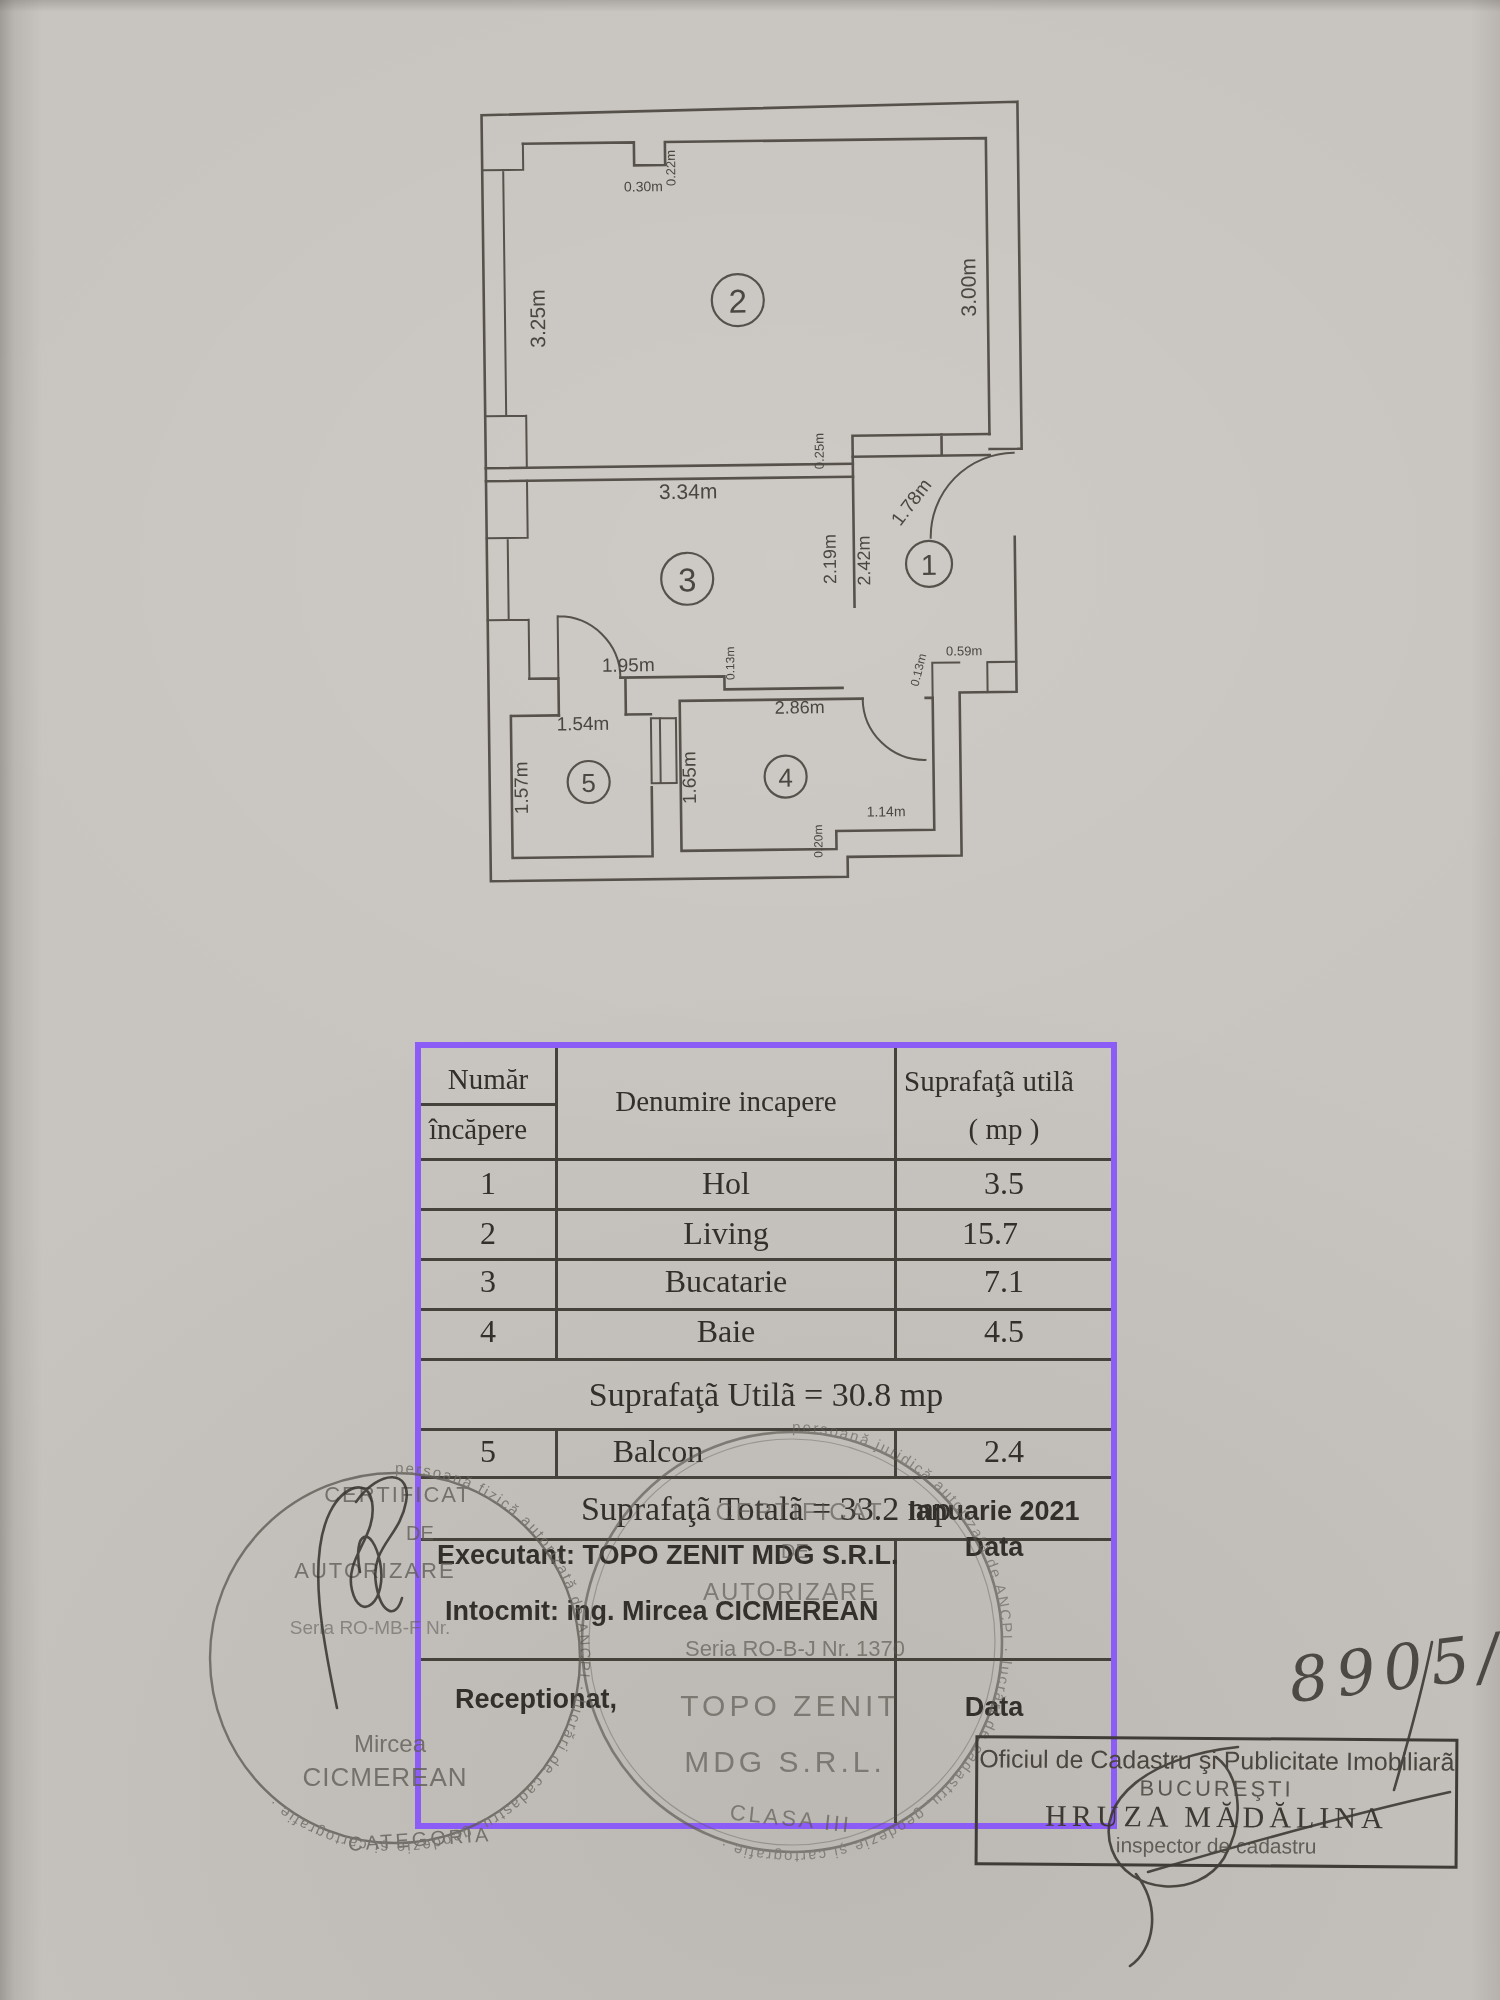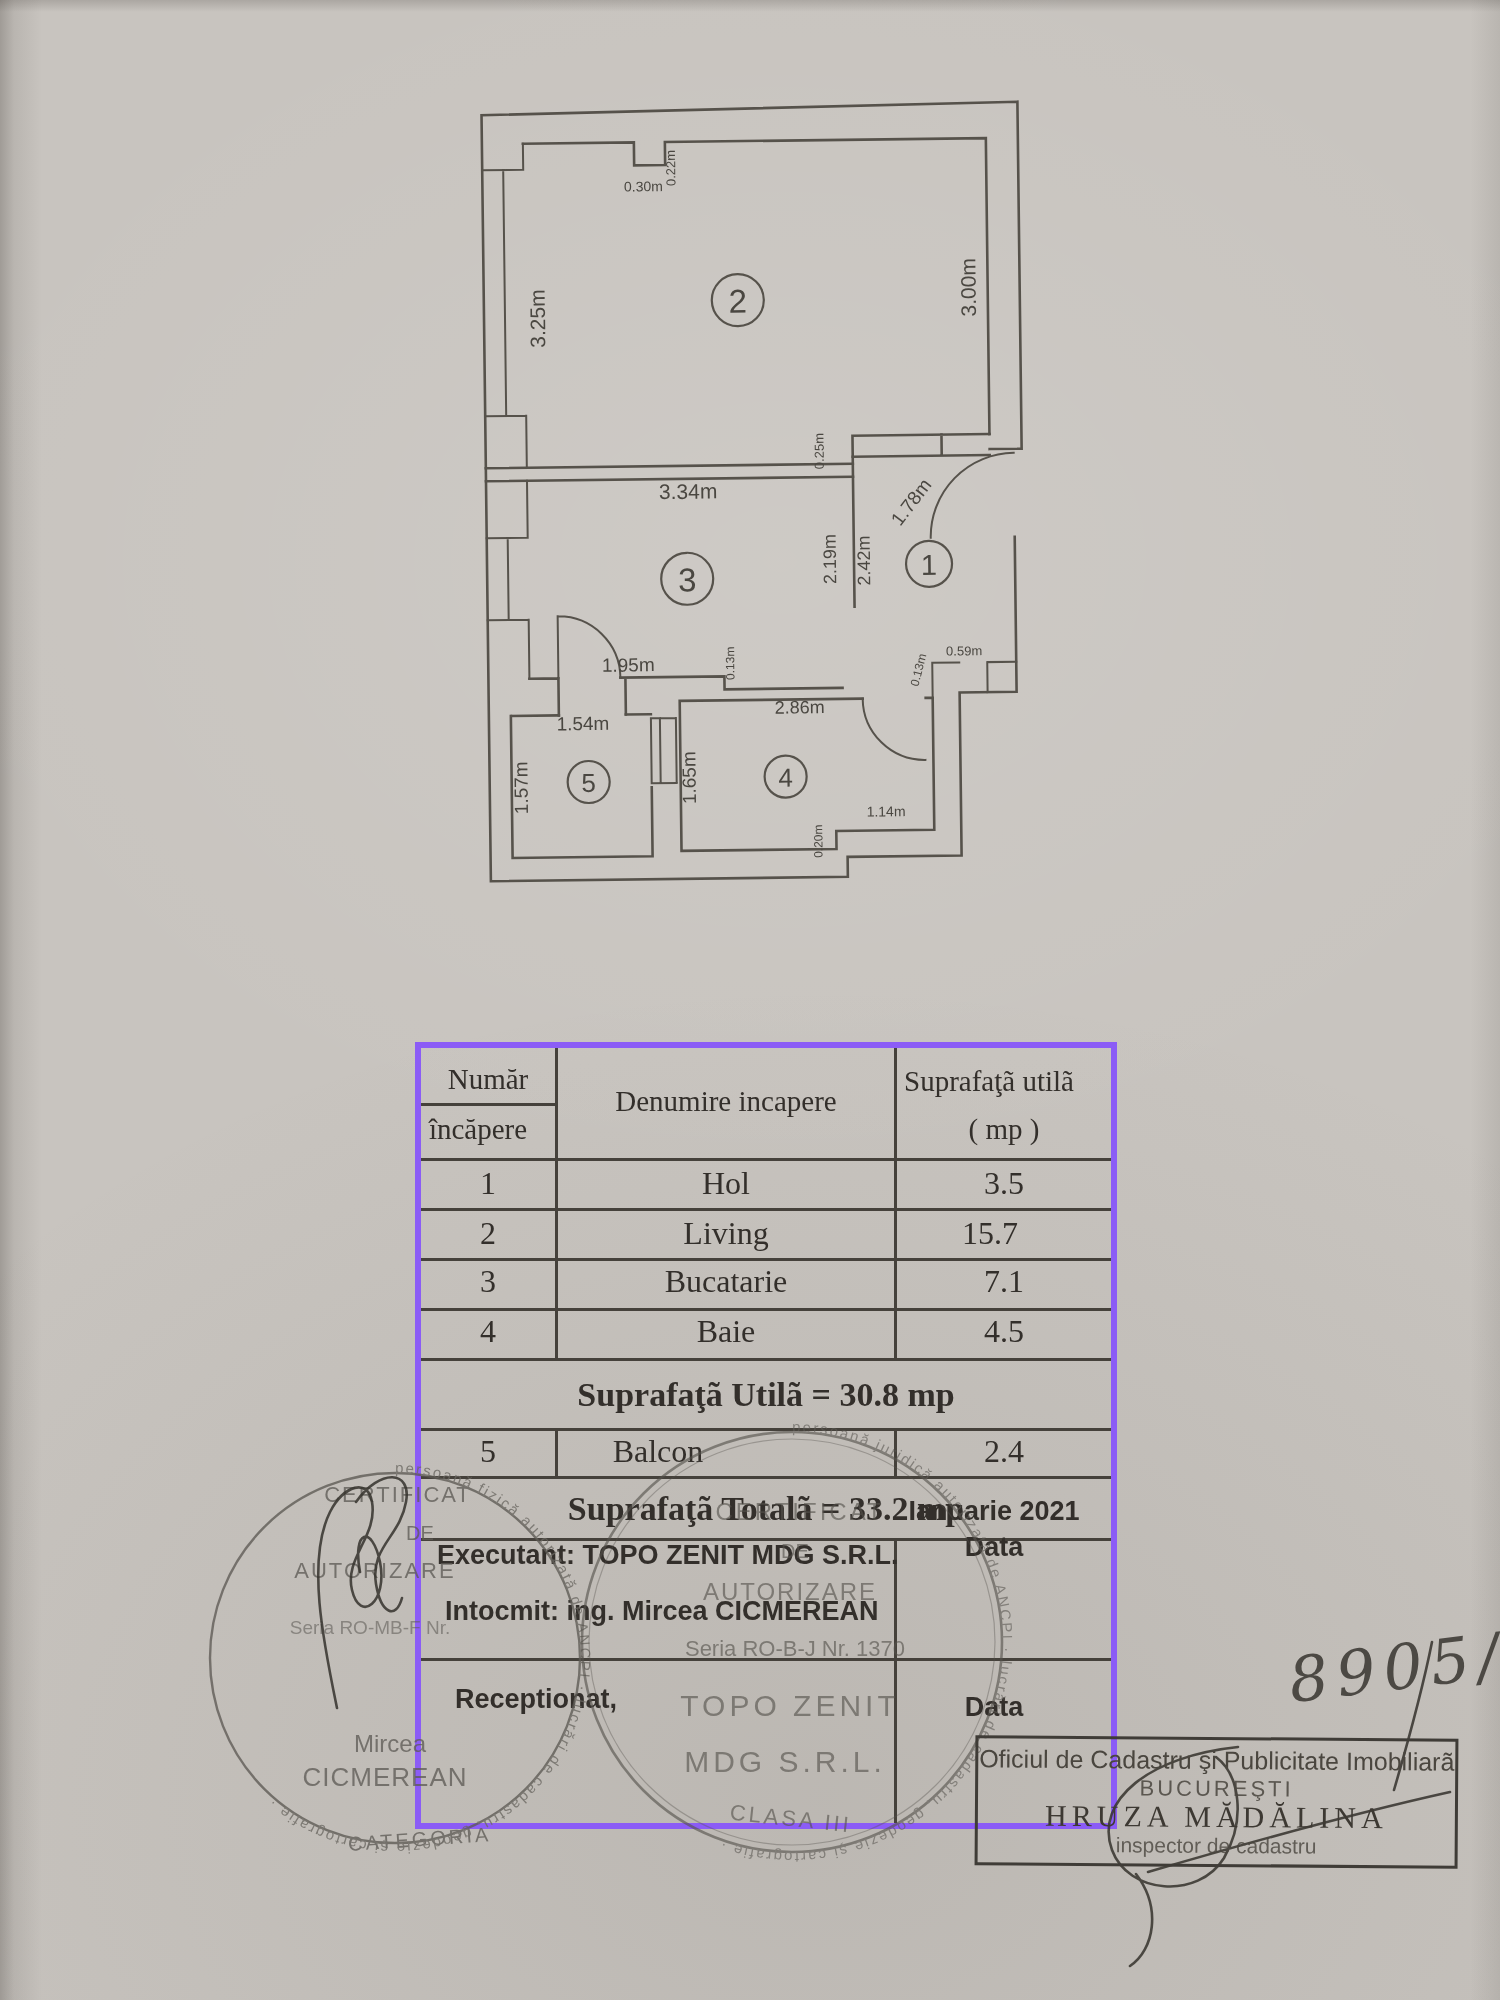--- a/index.html
+++ b/index.html
@@ -20,21 +20,21 @@
   svg.layer { position:absolute; left:0; top:0; }
   
   .doc-table { position:absolute; left:415px; top:1042px; width:690px; height:775px;
     border:6px solid #8b5cf6; }
   .hline { position:absolute; left:0; right:0; height:3px; background:#45413b; }
   .vseg  { position:absolute; width:3px; background:#45413b; }
   .cell-text { position:absolute; text-align:center;
     font-family:"Liberation Serif", serif; line-height:1.1; }
   .hdr { font-size:29px; }
   .rowtxt { font-size:32px; }
-  .bandtxt { font-size:34px;font-weight:bold; }
+  .bandtxt { font-size:34px; }
   
   .signtxt { position:absolute; font-weight:bold; font-size:27px; white-space:nowrap; }
   .datatxt { position:absolute; font-weight:bold; font-size:27px; text-align:center; width:212px; }
   
   .office-stamp { position:absolute; left:975px; top:1737px; width:477px; height:124px;
     border:3px solid #3f3c37; transform:rotate(0.4deg); color:#4a463f; }
   .office-stamp div { position:absolute; left:0; right:0; text-align:center; white-space:nowrap; }
   .os1 { top:6px;  font-size:25px; }
   .os2 { top:36px; font-size:22px; letter-spacing:3px; opacity:.85; }
   .os3 { top:60px; font-size:30px; font-family:"Liberation Serif", serif; letter-spacing:5px; color:#3d3933;}

